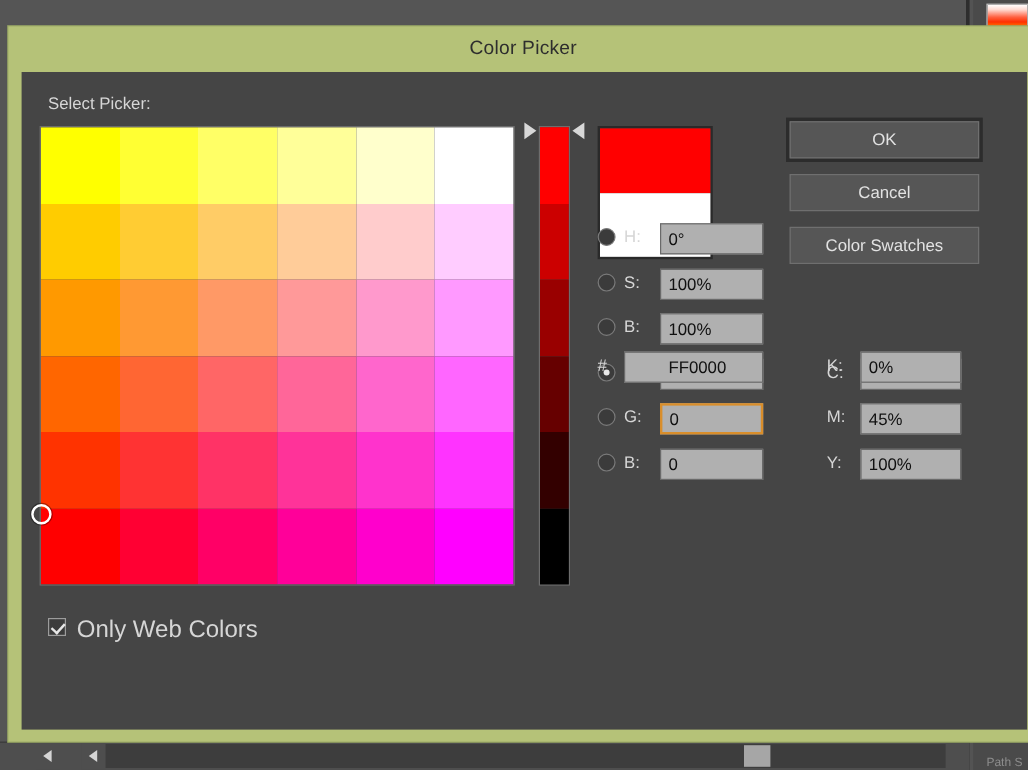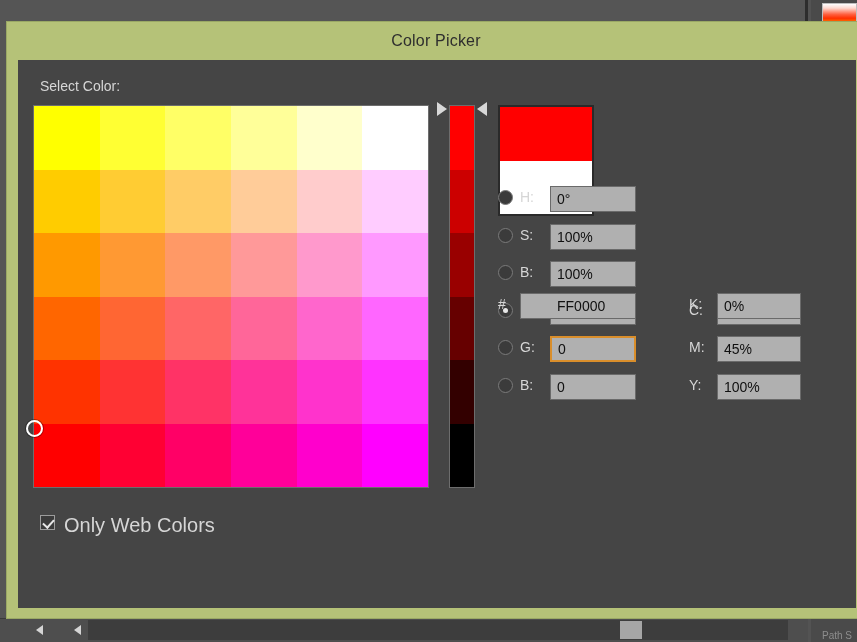--- a/index.html
+++ b/index.html
@@ -330,21 +330,21 @@
     </div>
     <div class="app-corner-text">Path S</div>
   </div>
 
   <div id="dialog">
 
     <div class="dlg-title">Color Picker</div>
 
     <div class="dlg-body">
 
-      <div class="section-label">Select Color:</div>
+      <div class="section-label">Select Picker:</div>
 
       <div class="color-grid" id="color-grid">
           <div style="background: rgb(255, 255, 0);"></div>
           <div style="background: rgb(255, 255, 51);"></div>
           <div style="background: rgb(255, 255, 102);"></div>
           <div style="background: rgb(255, 255, 153);"></div>
           <div style="background: rgb(255, 255, 204);"></div>
           <div style="background: rgb(255, 255, 255);"></div>
           <div style="background: rgb(255, 204, 0);"></div>
           <div style="background: rgb(255, 204, 51);"></div>
@@ -390,20 +390,23 @@
           </div>
         <span class="marker left"></span>
         <span class="marker right"></span>
       </div>
 
       <div class="preview">
         <div class="new" id="preview-new" style="background: rgb(255, 0, 0);"></div>
         <div class="old" id="preview-old" style="background: rgb(255, 255, 255);"></div>
       </div>
 
+      <div class="btn default" id="btn-ok">OK</div>
+      <div class="btn" id="btn-cancel">Cancel</div>
+      <div class="btn" id="btn-swatch">Color Swatches</div>
 
       <div id="hsb-rgb-container">
           <div class="field-row" style="left: 480px; top: 126px;">
             <span class="radio"></span>
             <span class="flabel">H:</span>
             <span class="fbox">0°</span>
           </div>
           <div class="field-row" style="left: 480px; top: 163.5px;">
             <span class="radio"></span>
             <span class="flabel">S:</span>

